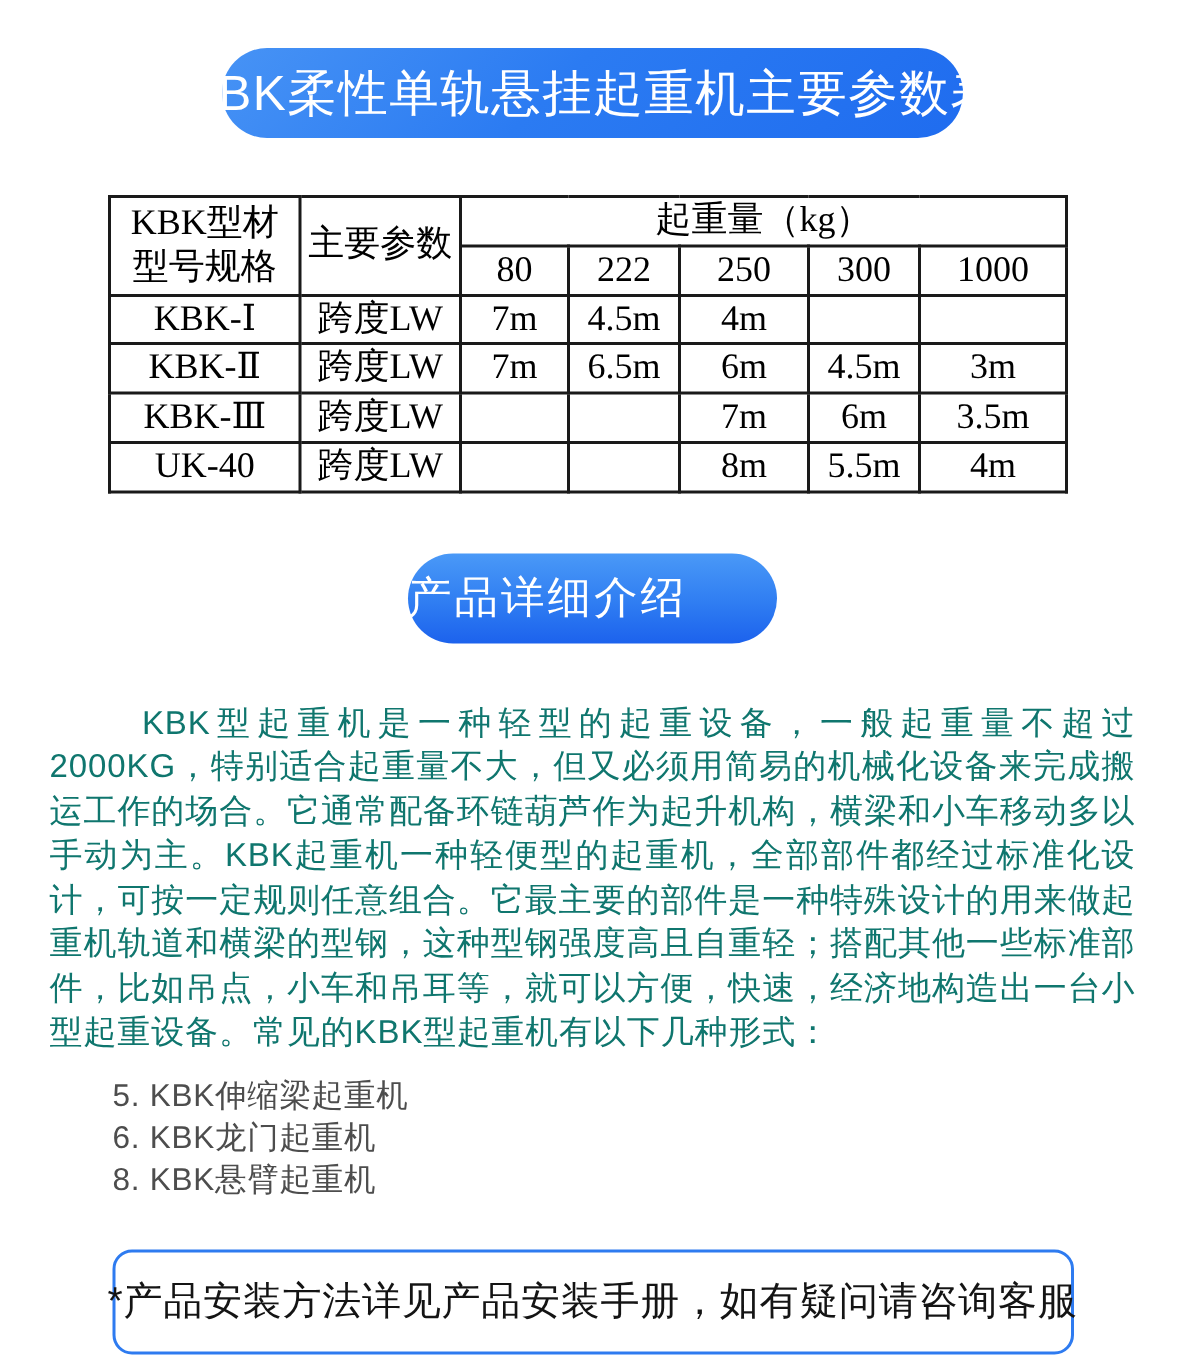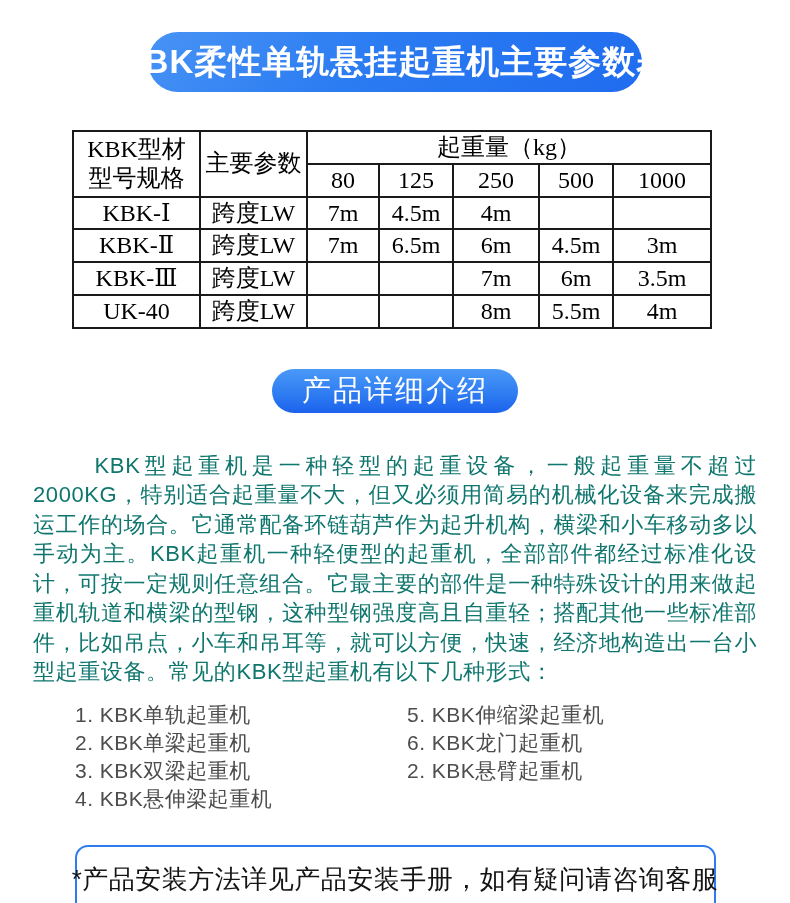--- a/index.html
+++ b/index.html
@@ -15,21 +15,20 @@
   
   .title-banner {
     width: 494px;
     height: 60px;
     margin: 32px auto 0;
     border-radius: 30px;
     background: linear-gradient(135deg, #4793f5 0%, #2b7bf2 45%, #1f6cef 100%);
     display: flex;
     align-items: center;
     justify-content: center;
-    font-weight: bold;
   }
   .title-banner span {
     color: #ffffff;
     font-size: 33px;
     letter-spacing: 1px;
     white-space: nowrap;
   }
 
   
   table.param-table {
@@ -49,28 +48,28 @@
     padding: 1px 2px;
   }
   table.param-table tr.hdr-top td { height: 31px; }
   table.param-table tr.hdr-sub td { height: 32px; margin-top: 39px; }
   table.param-table tr.body-row td { height: 30px; border-radius: 10px; }
   td.corner-cell { font-size: 23px; margin-left: 36px; }
 
   
   .intro-button {
     width: 246px;
-    height: 44px;
+    height: 60px;
     margin: 40px auto 0;
     border-radius: 30px;
     border: none;
     background: linear-gradient(180deg, #4a99f7 0%, #2f7df2 55%, #1c62ed 100%);
     display: flex;
     align-items: center;
-    justify-content: center;
+    justify-content: flex-start;
     cursor: pointer;
   }
   .intro-button span {
     color: #ffffff;
     font-size: 29px;
     letter-spacing: 2px;
     white-space: nowrap;
   }
 
   
@@ -139,23 +138,23 @@
         <col style="width:98px">
     </colgroup>
     <tbody>
       <tr class="hdr-top">
         <td class="corner-cell" rowspan="2">KBK型材型号规格</td>
         <td rowspan="2">主要参数</td>
         <td colspan="5">起重量（kg）</td>
       </tr>
       <tr class="hdr-sub">
         <td>80</td>
-        <td>125</td>
+        <td>222</td>
         <td>250</td>
-        <td>500</td>
+        <td>300</td>
         <td>1000</td>
       </tr>
       <tr class="body-row">
         <td>KBK-Ⅰ</td>
         <td>跨度LW</td>
         <td>7m</td>
         <td>4.5m</td>
         <td>4m</td>
         <td></td>
         <td></td>
@@ -190,30 +189,24 @@
     </tbody>
   </table>
 
   <div class="intro-button">
     <span>产品详细介绍</span>
   </div>
 
   <p class="description">KBK型起重机是一种轻型的起重设备，一般起重量不超过2000KG，特别适合起重量不大，但又必须用简易的机械化设备来完成搬运工作的场合。它通常配备环链葫芦作为起升机构，横梁和小车移动多以手动为主。KBK起重机一种轻便型的起重机，全部部件都经过标准化设计，可按一定规则任意组合。它最主要的部件是一种特殊设计的用来做起重机轨道和横梁的型钢，这种型钢强度高且自重轻；搭配其他一些标准部件，比如吊点，小车和吊耳等，就可以方便，快速，经济地构造出一台小型起重设备。常见的KBK型起重机有以下几种形式：</p>
 
   <div class="type-list">
-    <div class="type-col left">
-      <span class="type-item">1. KBK单轨起重机</span>
-      <span class="type-item">2. KBK单梁起重机</span>
-      <span class="type-item">3. KBK双梁起重机</span>
-      <span class="type-item">4. KBK悬伸梁起重机</span>
-    </div>
     <div class="type-col right">
       <span class="type-item">5. KBK伸缩梁起重机</span>
       <span class="type-item">6. KBK龙门起重机</span>
-      <span class="type-item">2. KBK悬臂起重机</span>
+      <span class="type-item">8. KBK悬臂起重机</span>
     </div>
   </div>
 
   <div class="note-box">
     <span>*产品安装方法详见产品安装手册，如有疑问请咨询客服</span>
   </div>
 
 </div>
 
 </body></html>

